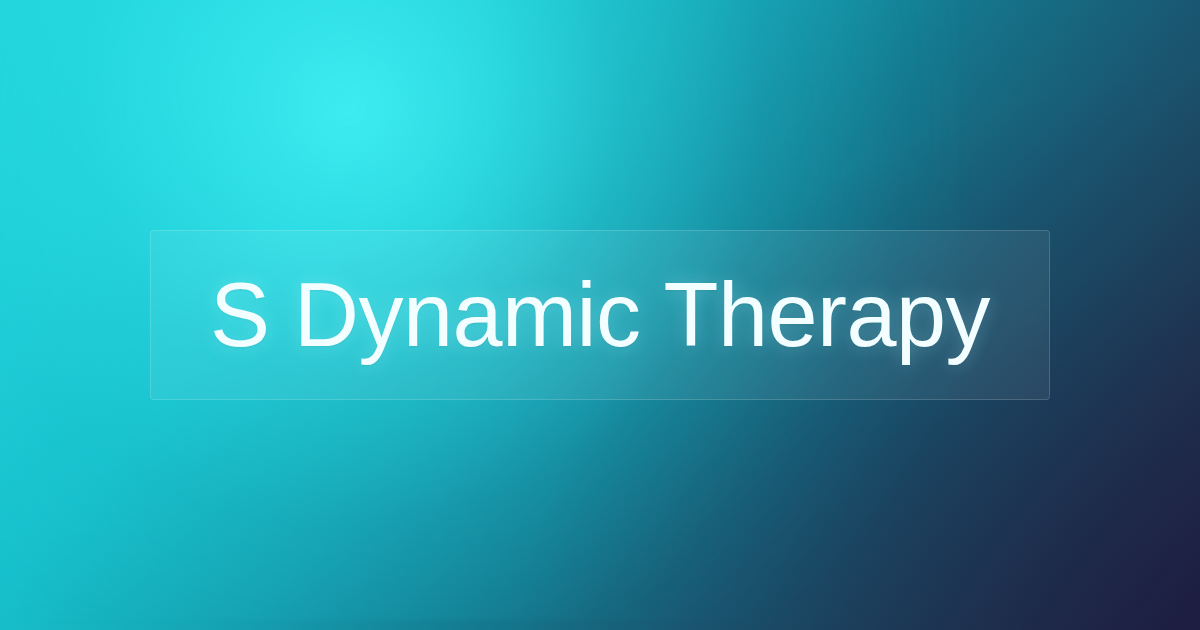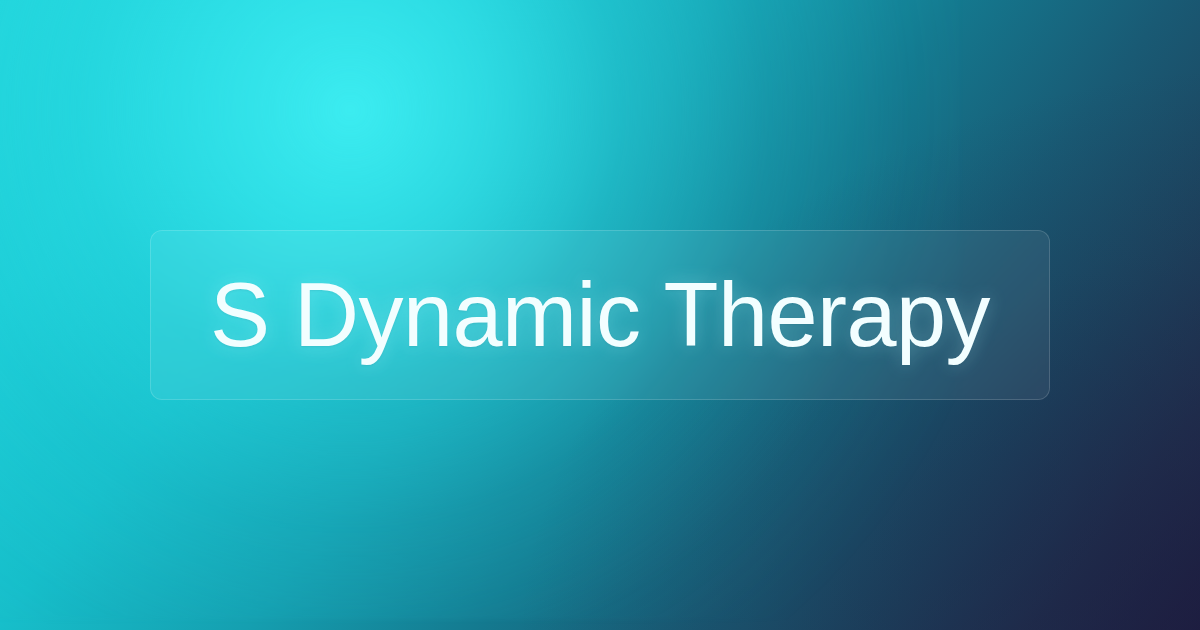--- a/index.html
+++ b/index.html
@@ -68,21 +68,21 @@
   }
 
   
   .card {
     position: absolute;
     left: 150px;
     top: 230px;
     width: 900px;
     height: 170px;
     box-sizing: border-box;
-    border-radius: 12px;
+    border-radius: 4px;
     background: rgba(255, 255, 255, 0.065);
     border: 1px solid rgba(255, 255, 255, 0.155);
     display: flex;
     align-items: center;
     justify-content: center;
     backdrop-filter: blur(2px);
   }
 
   .card-title {
     font-family: "Liberation Sans", sans-serif;

